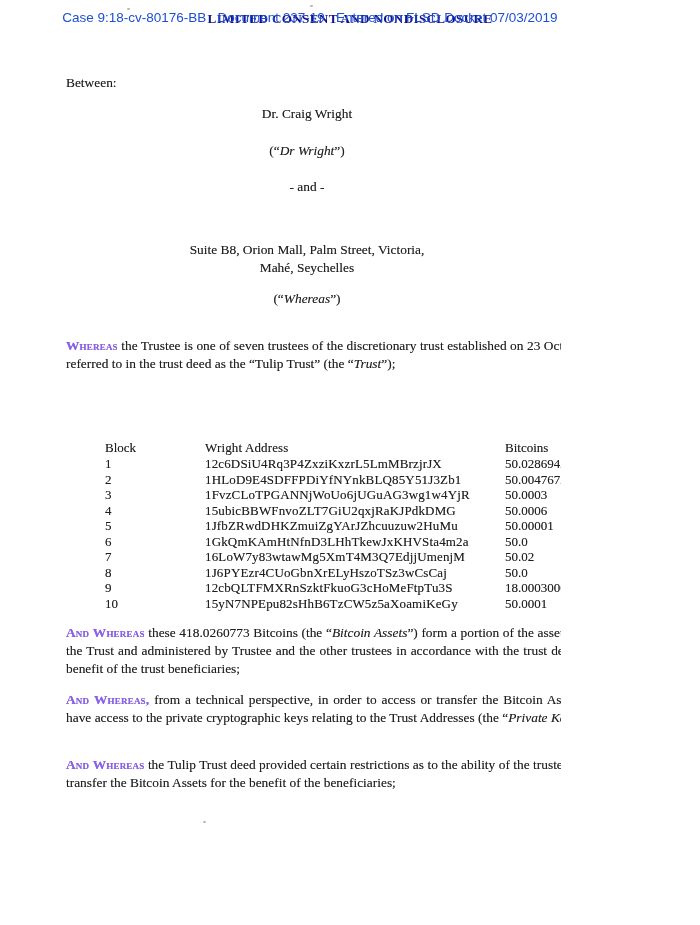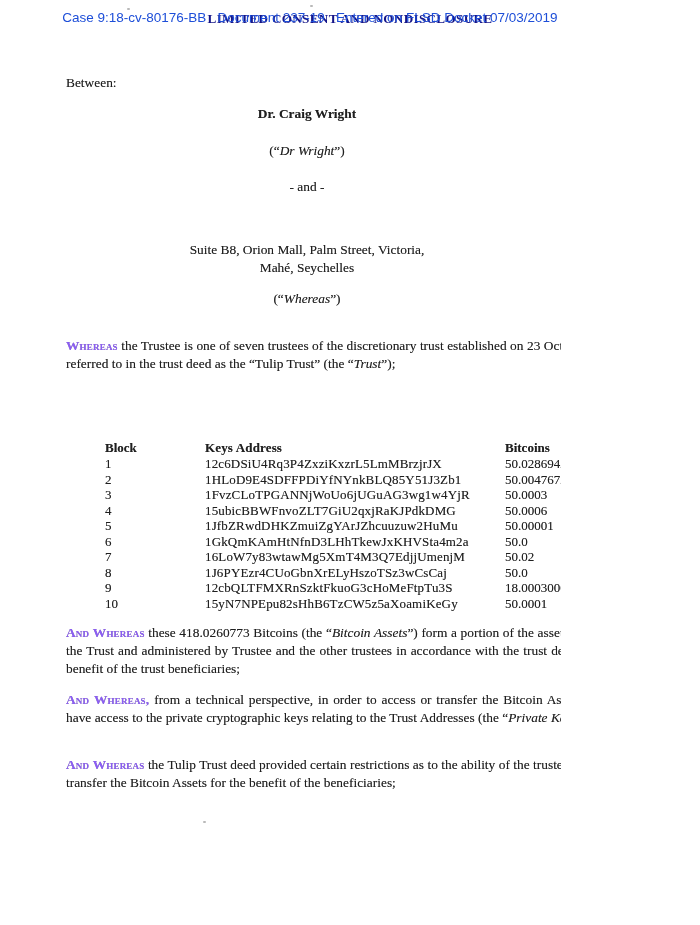--- a/index.html
+++ b/index.html
@@ -16,21 +16,21 @@
   .stamp-overlay {
     position:absolute; top:11px; left:0; width:700px; text-align:center;
     font-family:"Liberation Serif", serif; font-weight:bold; font-size:13.2px;
     letter-spacing:0.3px; text-shadow:none;
   }
   .line  { position:absolute; left:66px; font-size:13.4px; line-height:18px;text-align:center; }
   .center-line { position:absolute; left:66px; width:482px; text-align:center;
                  font-size:13.4px; line-height:18px; }
   .para  { position:absolute; left:66px; width:574px; text-align:justify;
            font-size:13.4px; line-height:18px; }
-  .bold  { font-weight:bold; }
+  .bold  { font-weight:normal; }
   .sc    { font-variant:small-caps; font-weight:bold; letter-spacing:0.2px; color:#8b5cf6; }
   .i     { font-style:italic; }
   .btc-table { position:absolute; left:105px; top:440px; width:533px; font-size:13px; }
   .trow  { position:relative; height:15.5px; }
   .thead { height:16px; }
   .c-block { position:absolute; left:0; }
   .c-addr  { position:absolute; left:100px; letter-spacing:0.15px; }
   .c-btc   { position:absolute; left:400px; }
   .speck { position:absolute; background:#b9b9b9; border-radius:1px; }
 </style>
@@ -52,21 +52,21 @@
   <div class="center-line" style="top:178px">- and -</div>
   <div class="center-line" style="top:241px">Suite B8, Orion Mall, Palm Street, Victoria,</div>
   <div class="center-line" style="top:259px">Mahé, Seychelles</div>
   <div class="center-line" style="top:290px"><span>(“</span><span class="i">Whereas</span><span>”)</span></div>
 
   <div class="para" style="top:337px"><span class="sc">Whereas</span><span> the Trustee is one of seven trustees of the discretionary trust established on 23 October 2012 and referred to in the trust deed as the “Tulip Trust” (the “</span><span class="i">Trust</span><span>”);</span></div>
 
   <div class="btc-table">
     <div class="trow thead">
       <span class="c-block bold">Block</span>
-      <span class="c-addr bold">Keys Address</span>
+      <span class="c-addr bold">Wright Address</span>
       <span class="c-btc bold">Bitcoins</span>
     </div>
     <div>
         <div class="trow">
           <span class="c-block">1</span>
           <span class="c-addr">12c6DSiU4Rq3P4ZxziKxzrL5LmMBrzjrJX</span>
           <span class="c-btc">50.0286942</span>
         </div>
         <div class="trow">
           <span class="c-block">2</span>

